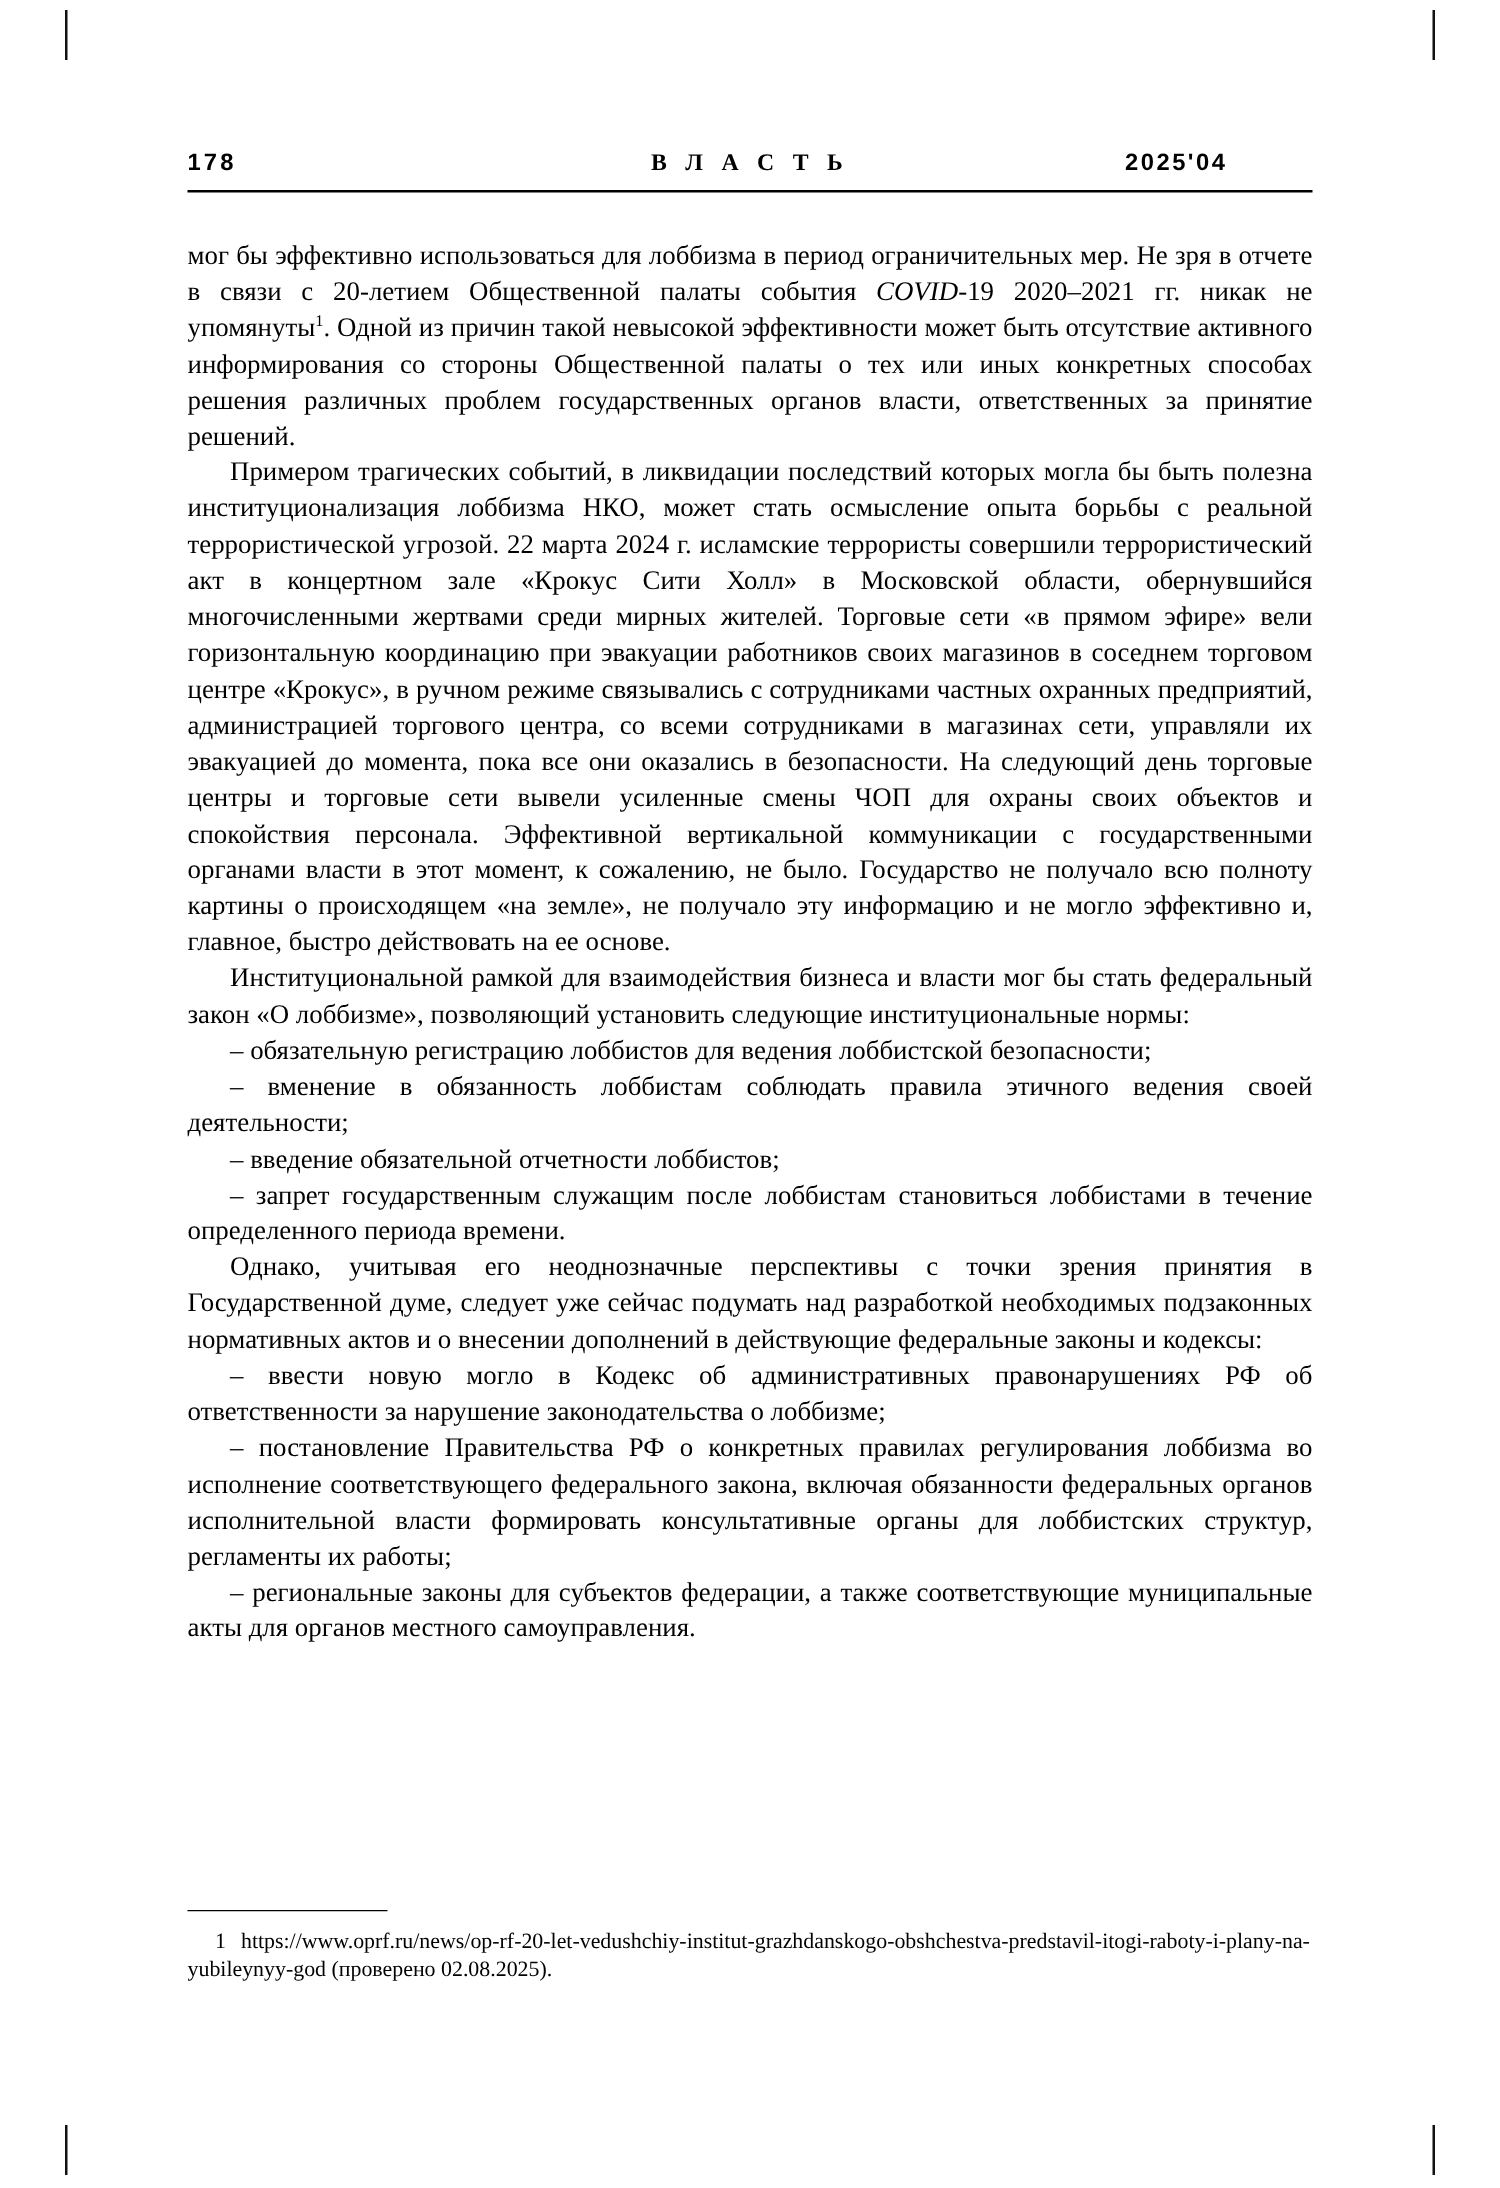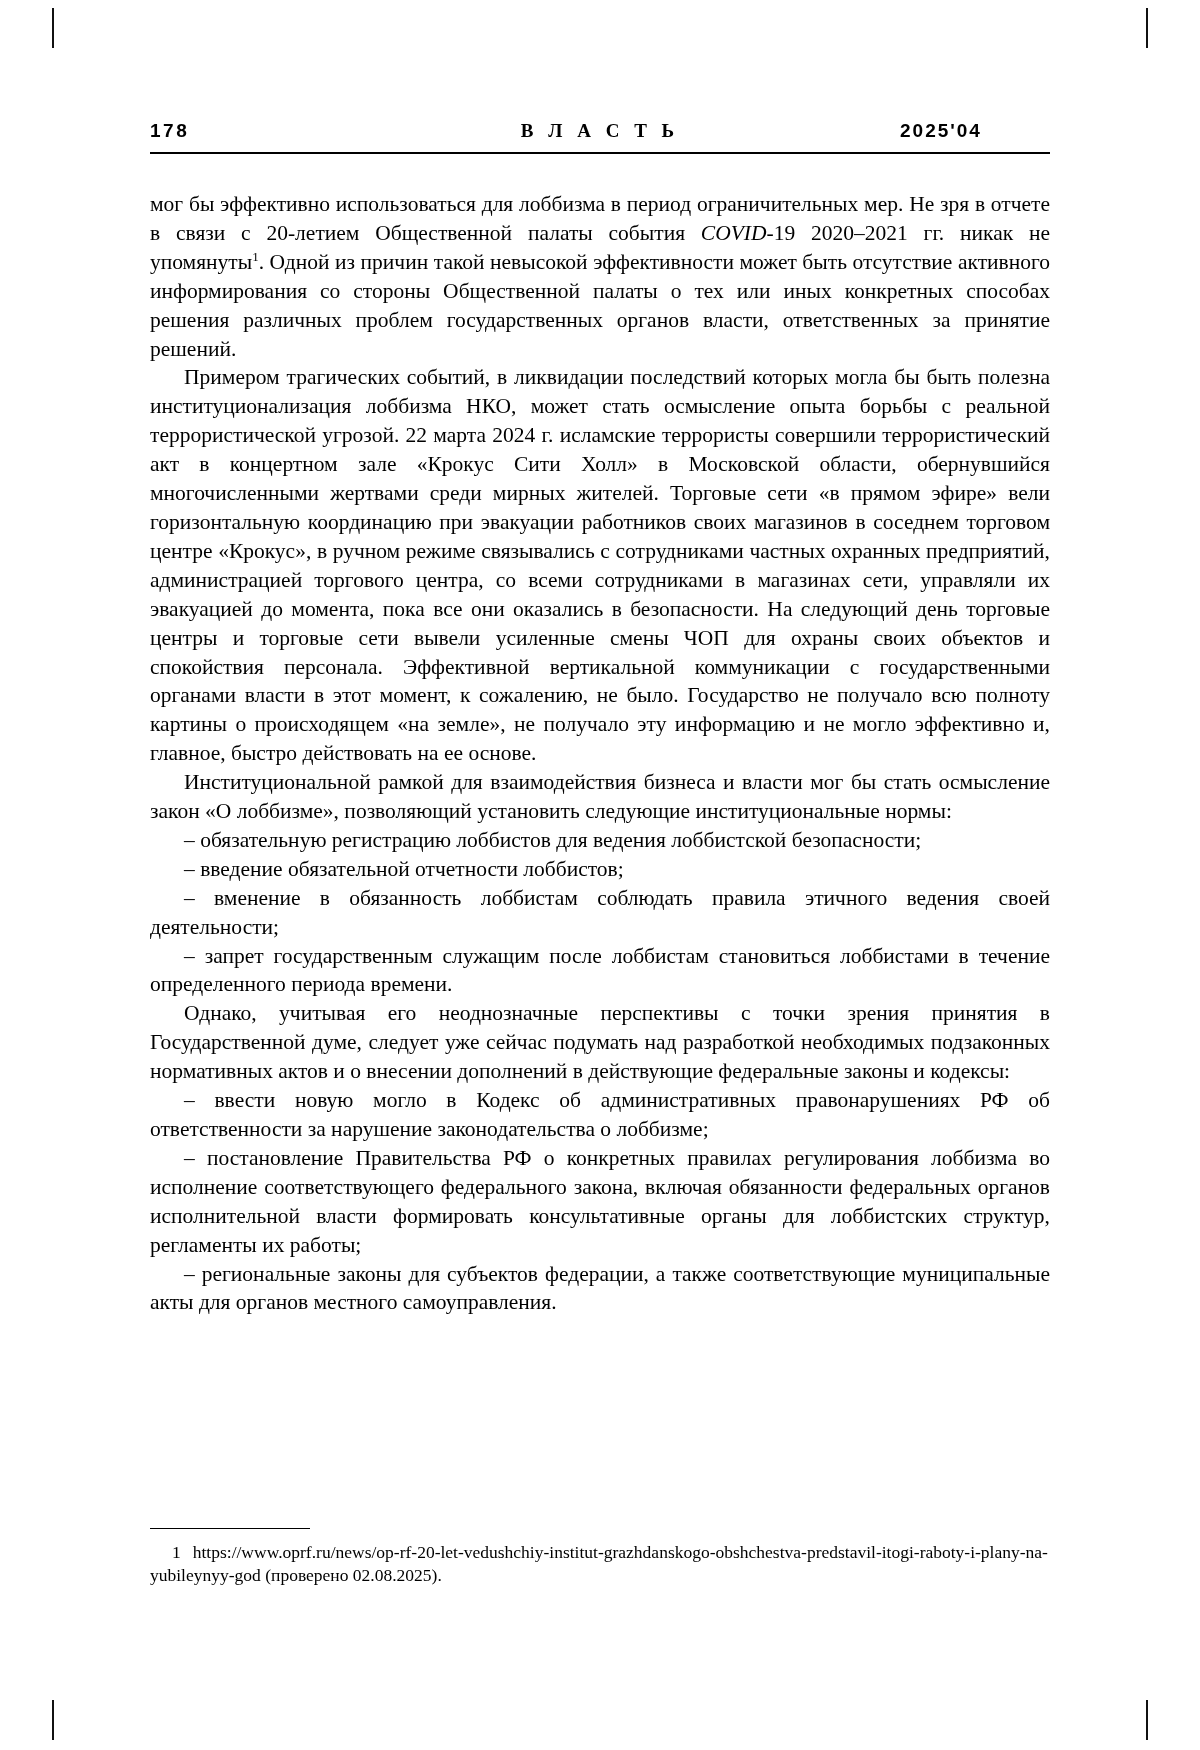--- a/index.html
+++ b/index.html
@@ -118,24 +118,24 @@
       <span class="journal">В Л А С Т Ь</span>
       <span class="issue">2025'04</span>
     </div>
     <div class="rule"></div>
 
     <div class="body-text">
 
       <p class="noindent"><span>мог бы эффективно использоваться для лоббизма в период ограничительных мер. Не зря в отчете в связи с 20-летием Общественной палаты события </span><span class="italic">COVID</span><span>-19 2020–2021 гг. никак не упомянуты</span><sup class="fn">1</sup><span>. Одной из причин такой невысокой эффективности может быть отсутствие активного информирования со стороны Общественной палаты о тех или иных конкретных способах решения различных проблем государственных органов власти, ответственных за принятие решений.</span></p>
 
       <p>Примером трагических событий, в ликвидации последствий которых могла бы быть полезна институционализация лоббизма НКО, может стать осмысление опыта борьбы с реальной террористической угрозой. 22 марта 2024 г. исламские террористы совершили террористический акт в концертном зале «Крокус Сити Холл» в Московской области, обернувшийся многочисленными жертвами среди мирных жителей. Торговые сети «в прямом эфире» вели горизонтальную координацию при эвакуации работников своих магазинов в соседнем торговом центре «Крокус», в ручном режиме связывались с сотрудниками частных охранных предприятий, администрацией торгового центра, со всеми сотрудниками в магазинах сети, управляли их эвакуацией до момента, пока все они оказались в безопасности. На следующий день торговые центры и торговые сети вывели усиленные смены ЧОП для охраны своих объектов и спокойствия персонала. Эффективной вертикальной коммуникации с государственными органами власти в этот момент, к сожалению, не было. Государство не получало всю полноту картины о происходящем «на земле», не получало эту информацию и не могло эффективно и, главное, быстро действовать на ее основе.</p>
-      <p>Институциональной рамкой для взаимодействия бизнеса и власти мог бы стать осмысление закон «О лоббизме», позволяющий установить следующие институциональные нормы:</p>
+      <p>Институциональной рамкой для взаимодействия бизнеса и власти мог бы стать федеральный закон «О лоббизме», позволяющий установить следующие институциональные нормы:</p>
       <p class="dash">– обязательную регистрацию лоббистов для ведения лоббистской безопасности;</p>
+      <p class="dash">– вменение в обязанность лоббистам соблюдать правила этичного ведения своей деятельности;</p>
       <p class="dash">– введение обязательной отчетности лоббистов;</p>
-      <p class="dash">– вменение в обязанность лоббистам соблюдать правила этичного ведения своей деятельности;</p>
       <p class="dash"> – запрет государственным служащим после лоббистам становиться лоббистами в течение определенного периода времени.</p>
       <p>Однако, учитывая его неоднозначные перспективы с точки зрения принятия в Государственной думе, следует уже сейчас подумать над разработкой необходимых подзаконных нормативных актов и о внесении дополнений в действующие федеральные законы и кодексы:</p>
       <p class="dash">– ввести новую могло в Кодекс об административных правонарушениях РФ об ответственности за нарушение законодательства о лоббизме;</p>
       <p class="dash">– постановление Правительства РФ о конкретных правилах регулирования лоббизма во исполнение соответствующего федерального закона, включая обязанности федеральных органов исполнительной власти формировать консультативные органы для лоббистских структур, регламенты их работы;</p>
       <p class="dash">– региональные законы для субъектов федерации, а также соответствующие муниципальные акты для органов местного самоуправления.</p>
 
     </div>
   </div>
 
   <div class="footnote">

